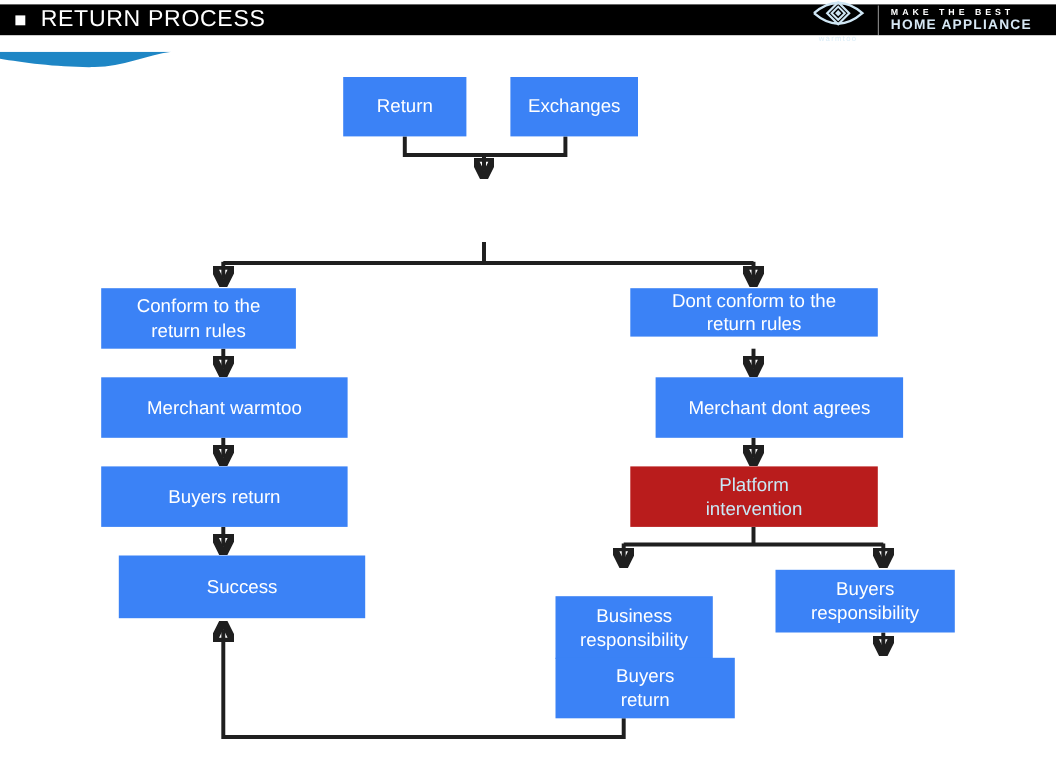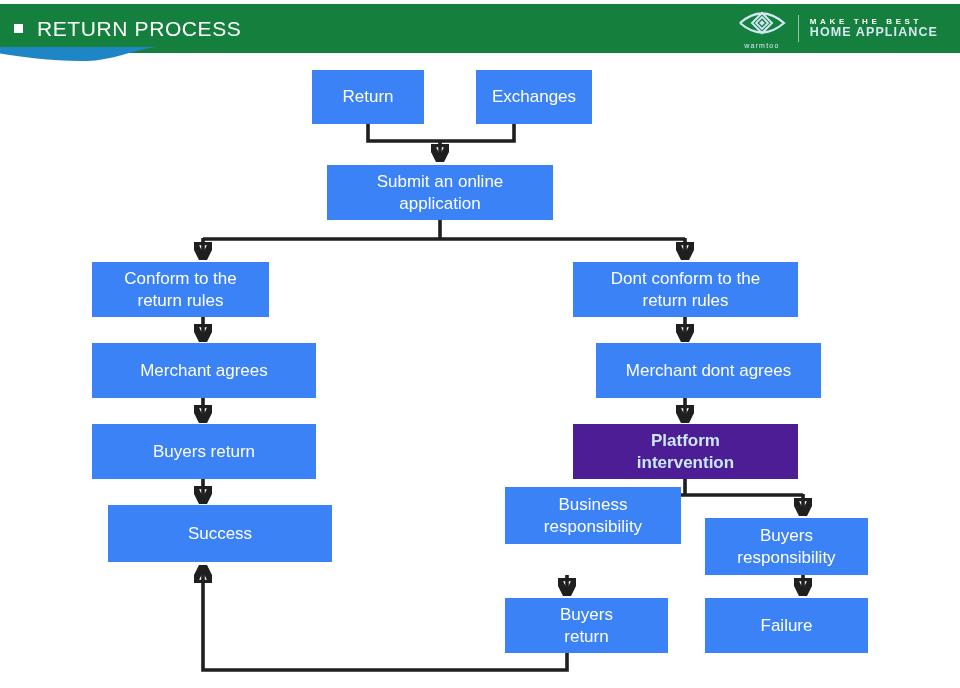--- a/index.html
+++ b/index.html
@@ -2,42 +2,42 @@
 <html><head>
 <meta charset="utf-8">
 <style>
   html,body{margin:0;padding:0;background:#fff;}
   .slide{
     position:relative;width:960px;height:688px;background:#ffffff;overflow:hidden;
     font-family:"Liberation Sans",sans-serif;
   }
   
   .topbar{
-    position:absolute;left:0;top:4px;width:960px;height:49px;
-    background:#15803d;display:flex;align-items:center;
+    position:absolute;left:0;top:4px;width:960px;height:28px;
+    background:#000000;display:flex;align-items:center;
   }
   .bullet{width:9px;height:9px;background:#ffffff;margin:0 14px;flex:0 0 auto;}
   .title{color:#ffffff;font-size:21px;font-weight:400;letter-spacing:.6px;white-space:nowrap;}
   .brand{margin-left:auto;display:flex;align-items:center;gap:11px;padding-right:22px;}
   .logo{display:flex;flex-direction:column;align-items:center;}
   .logo-name{color:#d9ecf7;font-size:7px;letter-spacing:1.2px;line-height:1;margin-top:1px;}
   .divider{width:1px;height:27px;background:rgba(255,255,255,.55);}
   .tagline{display:flex;flex-direction:column;justify-content:center;}
   .tagline-top{color:#ffffff;font-size:8px;font-weight:bold;letter-spacing:3.6px;line-height:1;}
   .tagline-bottom{color:#d6e7f4;font-size:12.5px;font-weight:bold;letter-spacing:1.1px;line-height:1;margin-top:0;}
   .wave{position:absolute;left:0;top:47px;width:170px;height:17px;}
   
   .edges{position:absolute;left:0;top:0;width:960px;height:688px;pointer-events:none;}
   .edges path{stroke:#1F1F1F;stroke-width:3.6;fill:none;}
   .node{
     position:absolute;background:#3b82f6;color:#ffffff;
     display:flex;align-items:center;justify-content:center;
     text-align:center;font-size:17px;line-height:1.25;white-space:pre-line;
   }
-  .node.dark{background:#4c1d95;color:#C9E9F6;font-weight:bold;}
+  .node.dark{background:#b91c1c;color:#C9E9F6;}
 </style>
 </head>
 <body>
 
 <div class="slide">
 
   <div class="topbar">
     <div class="bullet"></div>
     <div class="title">RETURN PROCESS</div>
 
@@ -90,34 +90,31 @@
     <path d="M567,494 L567,509" marker-end="url(#arw)"></path>
     <path d="M803,494 L803,509" marker-end="url(#arw)"></path>
 
     <path d="M567,575 L567,589" marker-end="url(#arw)"></path>
     <path d="M803,575 L803,589" marker-end="url(#arw)"></path>
 
     <path d="M567,653 L567,670 L203,670 L203,572" marker-end="url(#arw)"></path>
   </svg>
 
   <div class="node" style="left:312px;top:70px;width:112px;height:54px">Return</div>
-  <div class="node" style="left:476px;top:70px;width:116px;height:54px">Exchanges</div>
-  <div class="node" style="left:327px;top:165px;width:226px;height:55px">Submit an online
-application</div>
+  <div class="node" style="left:464px;top:70px;width:116px;height:54px">Exchanges</div>
   <div class="node" style="left:92px;top:262px;width:177px;height:55px">Conform to the
 return rules</div>
-  <div class="node" style="left:573px;top:262px;width:225px;height:55px">Dont conform to the
+  <div class="node" style="left:573px;top:262px;width:225px;height:44px">Dont conform to the
 return rules</div>
-  <div class="node" style="left:92px;top:343px;width:224px;height:55px">Merchant agrees</div>
+  <div class="node" style="left:92px;top:343px;width:224px;height:55px">Merchant warmtoo</div>
   <div class="node" style="left:596px;top:343px;width:225px;height:55px">Merchant dont agrees</div>
   <div class="node" style="left:92px;top:424px;width:224px;height:55px">Buyers return</div>
   <div class="node dark" style="left:573px;top:424px;width:225px;height:55px">Platform
 intervention</div>
   <div class="node" style="left:108px;top:505px;width:224px;height:57px">Success</div>
-  <div class="node" style="left:505px;top:487px;width:176px;height:57px">Business
+  <div class="node" style="left:505px;top:542px;width:143px;height:57px">Business
 responsibility</div>
   <div class="node" style="left:705px;top:518px;width:163px;height:57px">Buyers
 responsibility</div>
   <div class="node" style="left:505px;top:598px;width:163px;height:55px">Buyers
 return</div>
-  <div class="node" style="left:705px;top:598px;width:163px;height:55px">Failure</div>
 
 </div>
 
 </body></html>

